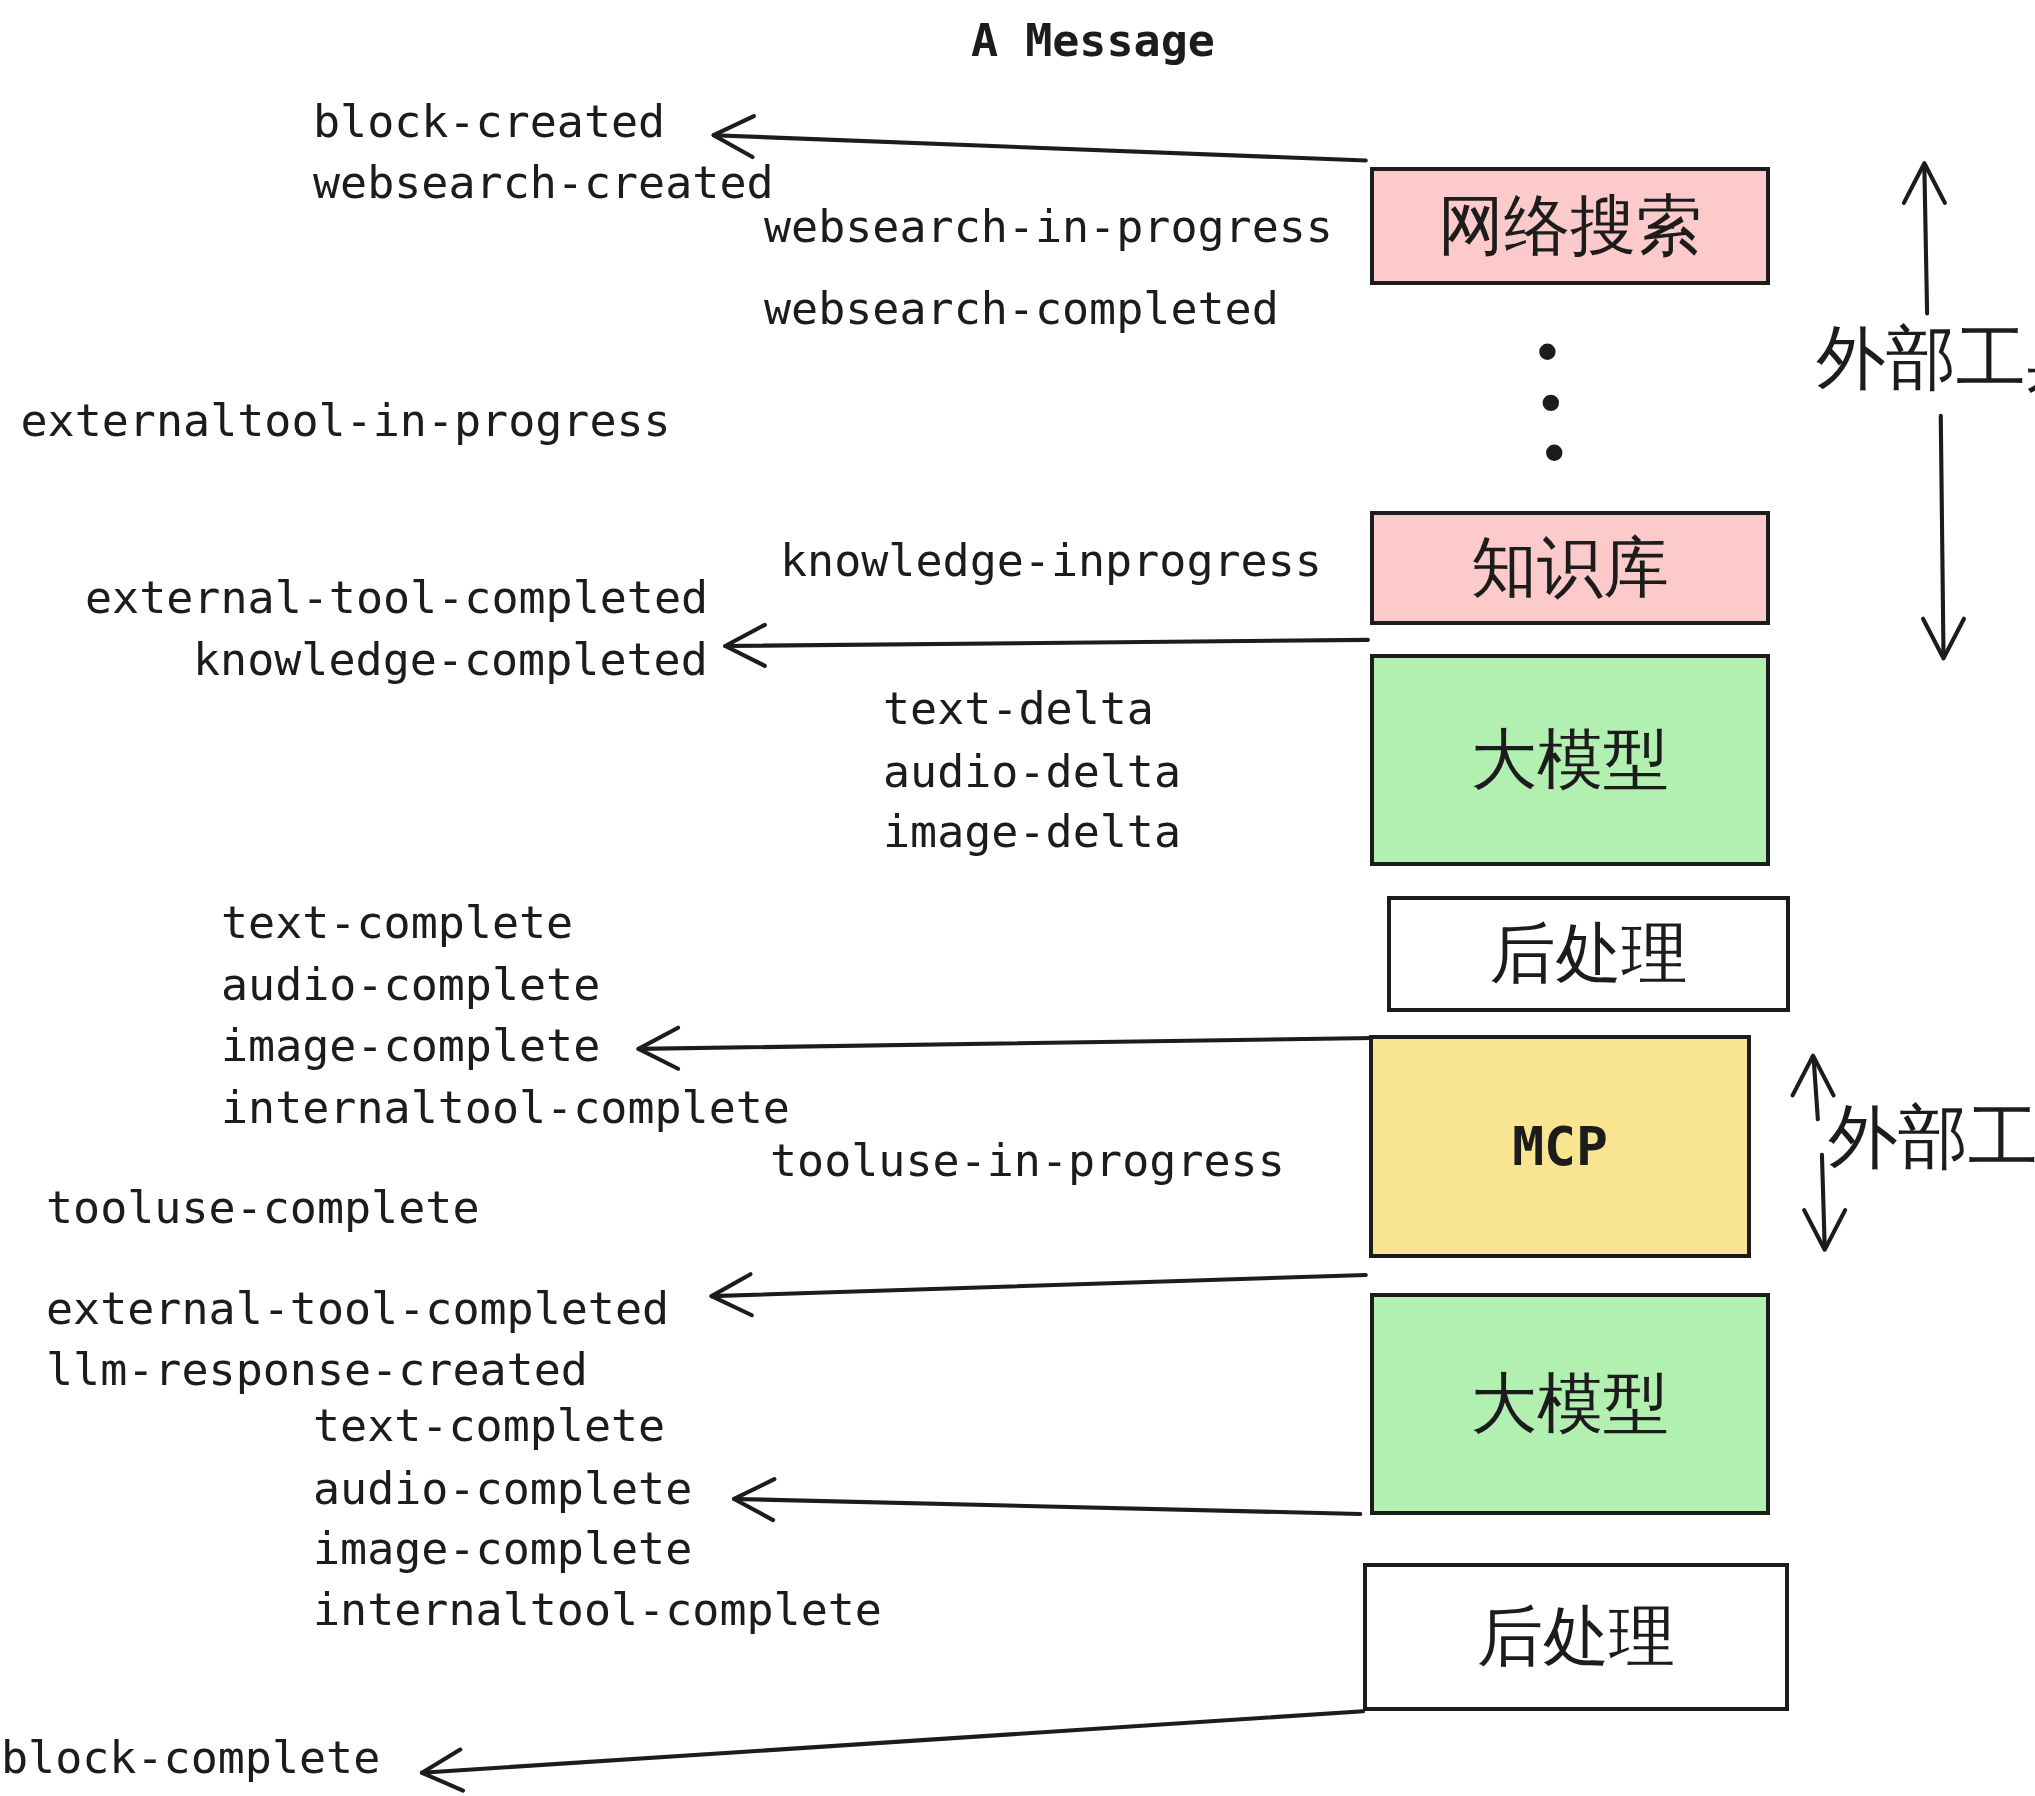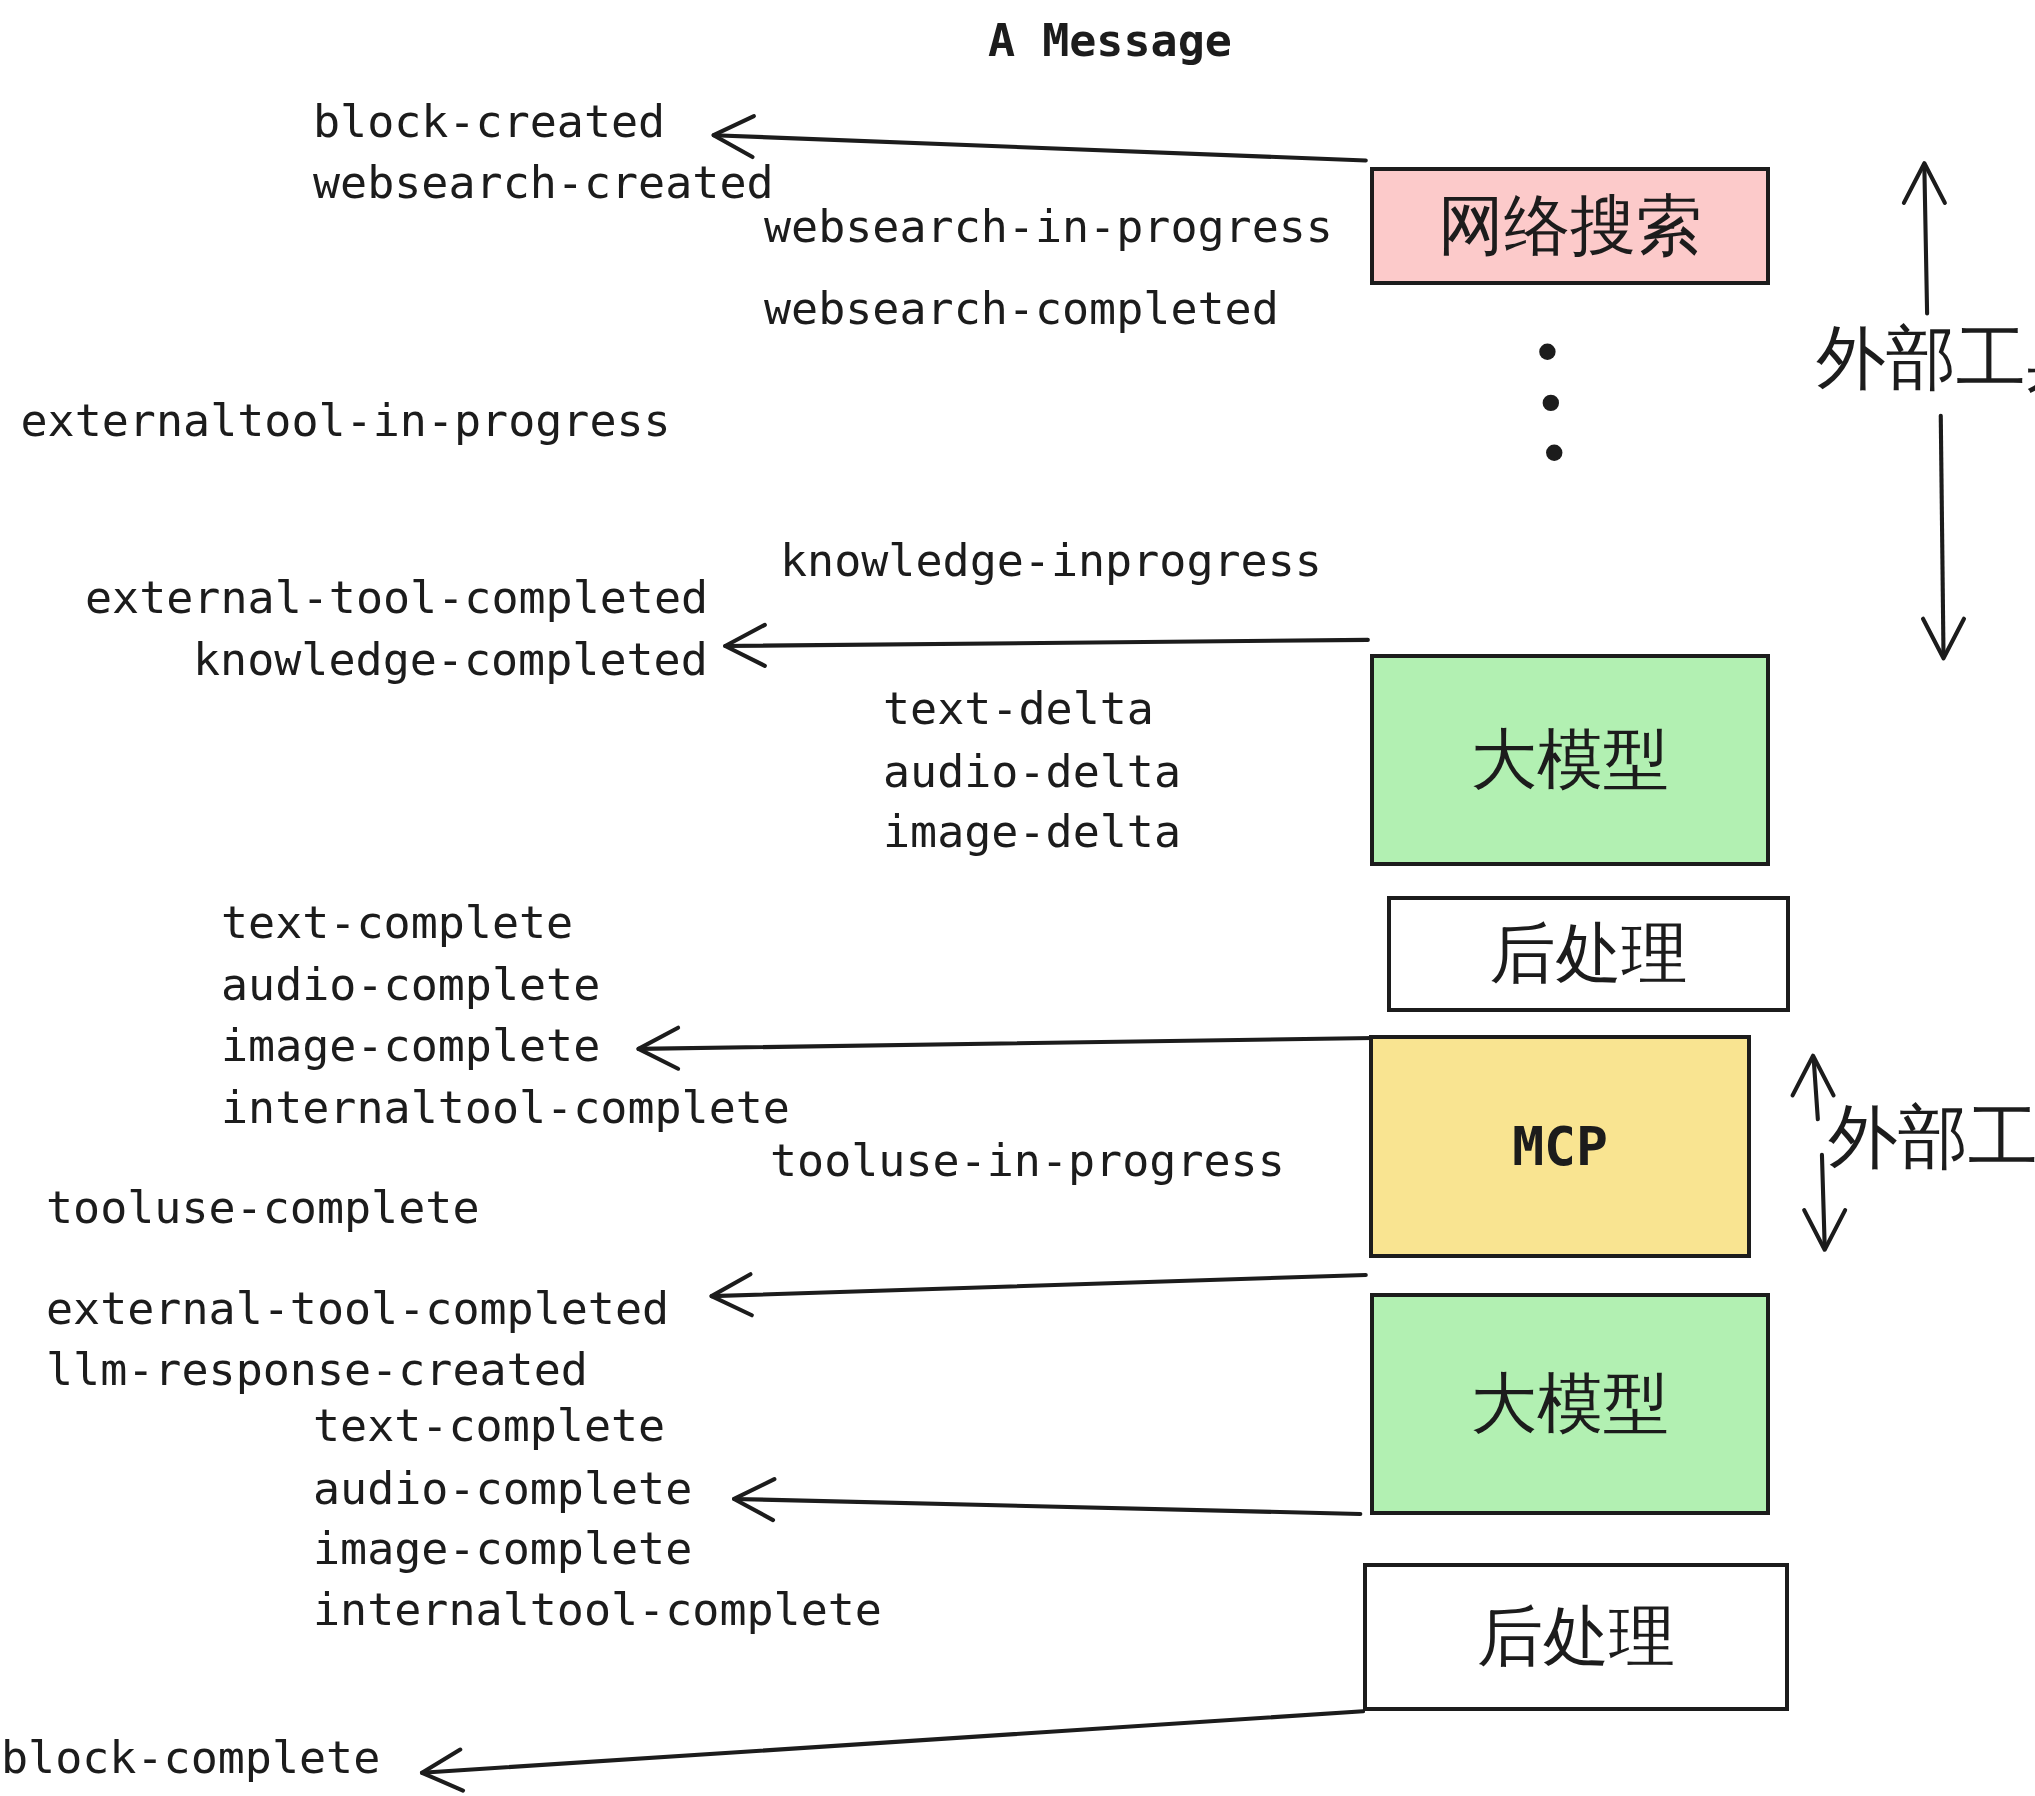--- a/index.html
+++ b/index.html
@@ -1,21 +1,21 @@
 <!DOCTYPE html>
 <html style="font-size:11px"><head>
 <meta charset="utf-8">
 <style>
   html,body{margin:0;padding:0;background:#ffffff;}
   #canvas{position:relative;width:2035px;height:1796px;background:#ffffff;overflow:hidden;
           font-family:"DejaVu Sans Mono",monospace;color:#1c1c1c;}
   .event{position:absolute;font:45px/1.1 "DejaVu Sans Mono",monospace;color:#1c1c1c;
          white-space:nowrap;transform:translateY(-50%);}
   .title{position:absolute;font:45px/1.1 "DejaVu Sans Mono",monospace;color:#1c1c1c;
-         white-space:nowrap;transform:translateY(-50%);font-weight:bold;margin-left:17px;}
+         white-space:nowrap;transform:translateY(-50%);font-weight:bold;}
   .box{position:absolute;box-sizing:border-box;border:4.1px solid #1c1c1c;
        display:flex;align-items:center;justify-content:center;
        font-family:"Liberation Sans",sans-serif;font-size:66px;color:#1c1c1c;}
   .box.mono{font-family:"DejaVu Sans Mono",monospace;font-size:53px;font-weight:bold;}
   .side-label{position:absolute;font-family:"Liberation Sans",sans-serif;font-size:70px;
          color:#1c1c1c;white-space:nowrap;transform:translateY(-50%);}
   svg{position:absolute;left:0;top:0;}
   svg *{stroke:#1c1c1c;stroke-width:6;fill:none;stroke-linecap:round;stroke-linejoin:round;}
   svg .dot{fill:#1c1c1c;stroke:none;}
 </style>
@@ -66,20 +66,23 @@
       <circle class="dot" cx="2271" cy="590" r="12"></circle>
       <circle class="dot" cx="2276" cy="663" r="12"></circle>
     </g>
   </svg>
 
   <div class="title" style="left:971px;top:41px">A Message</div>
 
   <div class="box" style="left: 1370px; top: 167px; width: 400px; height: 118px; background: rgb(252, 202, 202);">
     <span>网络搜索</span>
   </div>
+  <div class="box" style="left: 1370px; top: 511px; width: 400px; height: 114px; background: rgb(252, 202, 202);">
+    <span>知识库</span>
+  </div>
   <div class="box" style="left: 1370px; top: 654px; width: 400px; height: 212px; background: rgb(178, 240, 178);">
     <span>大模型</span>
   </div>
   <div class="box" style="left: 1387px; top: 896px; width: 403px; height: 116px; background: rgb(255, 255, 255);">
     <span>后处理</span>
   </div>
   <div class="box mono" style="left: 1369px; top: 1035px; width: 382px; height: 223px; background: rgb(249, 228, 145);">
     <span>MCP</span>
   </div>
   <div class="box" style="left: 1370px; top: 1293px; width: 400px; height: 222px; background: rgb(178, 240, 178);">

